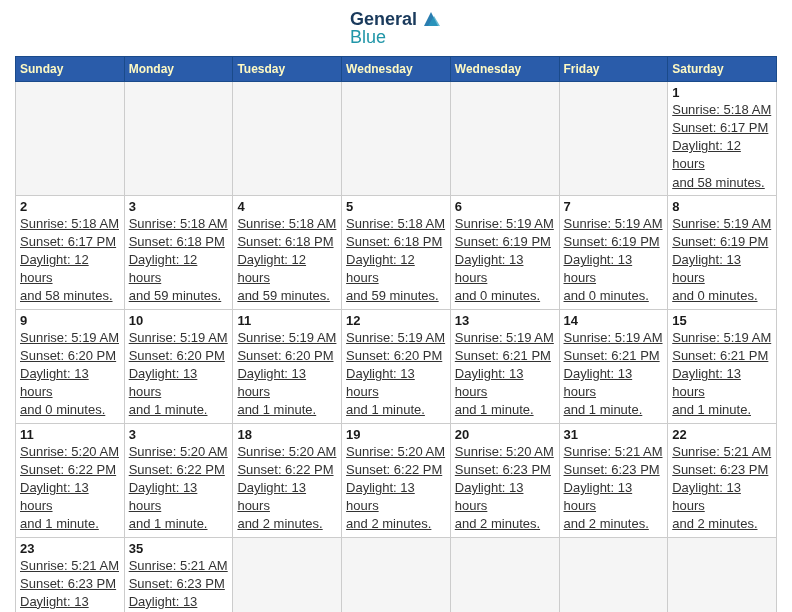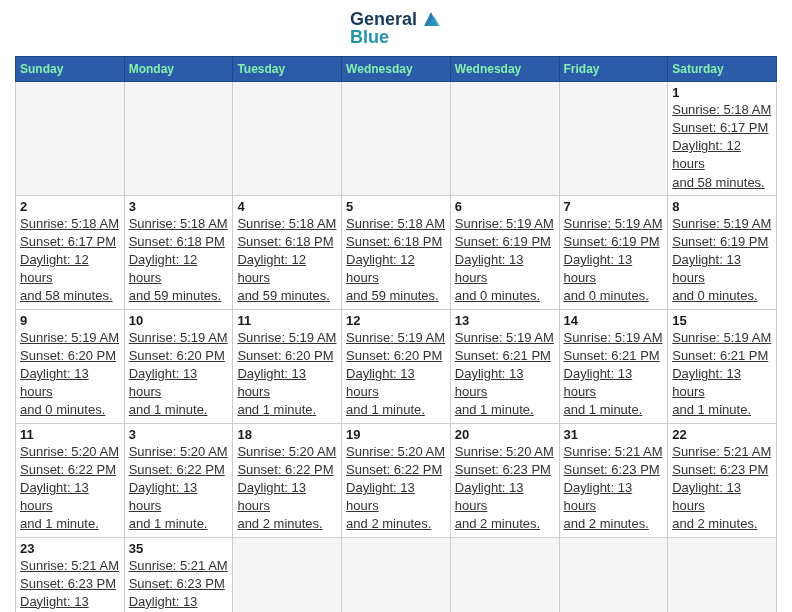--- a/index.html
+++ b/index.html
@@ -38,21 +38,21 @@
       font-size: 16px;
       color: #555;
     }
     .calendar {
       width: 100%;
       border-collapse: collapse;
       table-layout: fixed;
     }
     .calendar th {
       background: #2a5caa;
-      color: #86efac;
+      color: #fef9c3;
       font-size: 12px;
       font-weight: bold;
       padding: 5px 4px;
       text-align: left;
       border: 1px solid #1a4a8a;
     }
     .calendar td {
       border: 1px solid #ccc;
       vertical-align: top;
       padding: 3px 4px;
@@ -89,21 +89,21 @@
   <div class="header">
     <div class="logo">
       <div style="display:flex;flex-direction:column;line-height:1.1">
         <div style="display:flex;align-items:center;">
           <span style="font-size:18px;font-weight:bold;color:#1a3a5c;">General</span>
           <svg width="22" height="22" viewBox="0 0 22 22" style="margin-left:3px;margin-top:-2px;">
             <polygon points="4,18 11,4 18,18" fill="#2a7db0" stroke="none"></polygon>
             <polygon points="8,18 14,8 20,18" fill="#2a9dc0" stroke="none" opacity="0.7"></polygon>
           </svg>
         </div>
-        <span style="font-size:18px;font-weight:bold;color:#2196a8;margin-top:-2px;">Blue</span>
+        <span style="font-size:18px;font-weight:normal;color:#2196a8;margin-top:-2px;">Blue</span>
       </div>
     </div>
     <div class="title-block">
       <div class="month-title"></div>
       <div class="location"></div>
     </div>
   </div>
 
   <table class="calendar" id="calendar-table">
     <thead>

